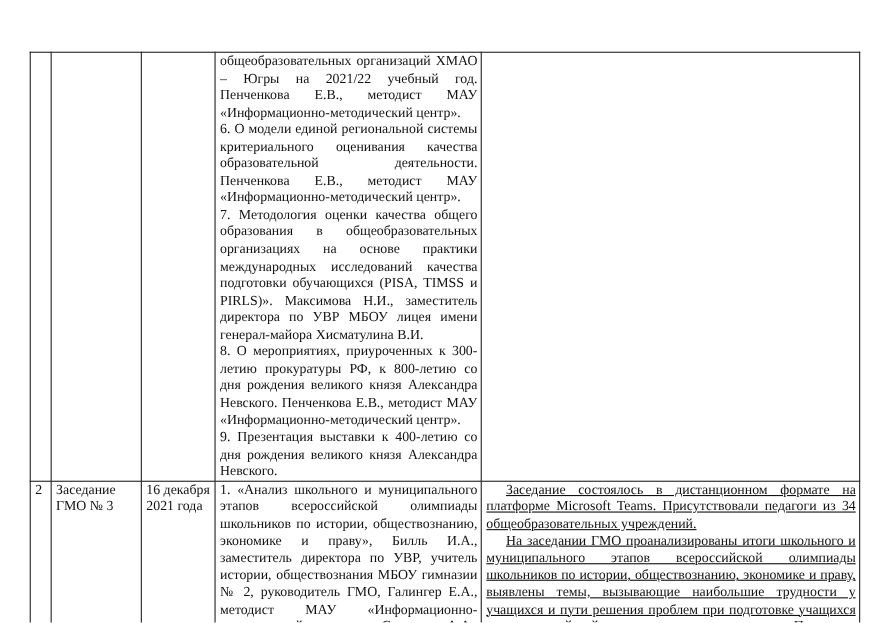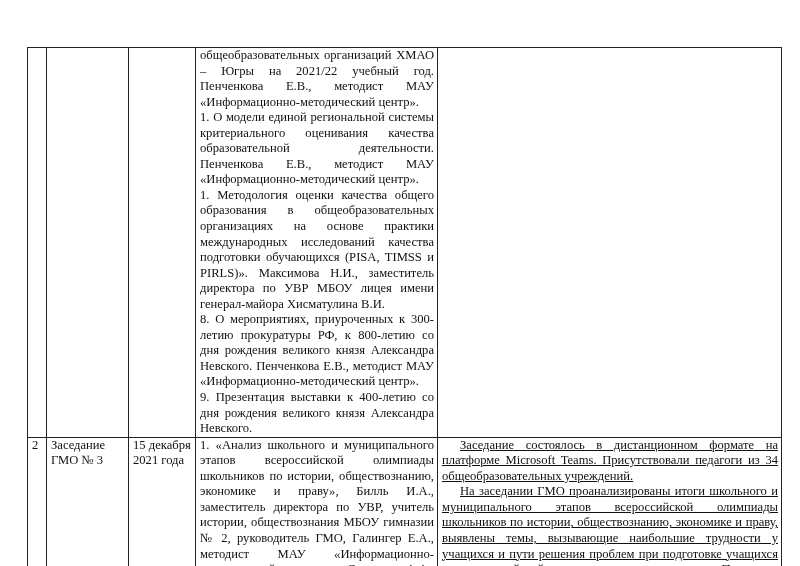--- a/index.html
+++ b/index.html
@@ -37,36 +37,36 @@
         <col class="c4">
         <col class="c5">
     </colgroup>
     <tbody>
         <tr class="row1">
       <td></td>
       <td></td>
       <td></td>
       <td class="just">
         <p>общеобразовательных организаций ХМАО – Югры на 2021/22 учебный год. Пенченкова Е.В., методист МАУ «Информационно-методический центр».</p>
-        <p>1. О модели единой региональной системы критериального оценивания качества образовательной деятельности. Пенченкова Е.В., методист МАУ «Информационно-методический центр».</p>
-        <p>1. Методология оценки качества общего образования в общеобразовательных организациях на основе практики международных исследований качества подготовки обучающихся (PISA, TIMSS и PIRLS)». Максимова Н.И., заместитель директора по УВР МБОУ лицея имени генерал-майора Хисматулина В.И.</p>
+        <p>6. О модели единой региональной системы критериального оценивания качества образовательной деятельности. Пенченкова Е.В., методист МАУ «Информационно-методический центр».</p>
+        <p>7. Методология оценки качества общего образования в общеобразовательных организациях на основе практики международных исследований качества подготовки обучающихся (PISA, TIMSS и PIRLS)». Максимова Н.И., заместитель директора по УВР МБОУ лицея имени генерал-майора Хисматулина В.И.</p>
         <p>8. О мероприятиях, приуроченных к 300-летию прокуратуры РФ, к 800-летию со дня рождения великого князя Александра Невского. Пенченкова Е.В., методист МАУ «Информационно-методический центр».</p>
         <p>9. Презентация выставки к 400-летию со дня рождения великого князя Александра Невского.</p>
       </td>
       <td></td>
     </tr>
     <tr class="row2">
       <td class="plain">
             <p>2</p>
           </td>
       <td class="plain">
             <p>Заседание ГМО № 3</p>
           </td>
       <td class="plain">
-            <p>15 декабря 2021 года</p>
+            <p>16 декабря 2021 года</p>
           </td>
       <td class="just">
         <div class="clip">
           <p>1. «Анализ школьного и муниципального этапов всероссийской олимпиады школьников по истории, обществознанию, экономике и праву», Билль И.А., заместитель директора по УВР, учитель истории, обществознания МБОУ гимназии № 2, руководитель ГМО, Галингер Е.А., методист МАУ «Информационно-методический центр», Стерхов А.А., учитель истории МБОУ гимназии «Лаборатория Салахова».</p>
 
         </div>
       </td>
       <td class="report">
         <div class="clip">
           <p>Заседание состоялось в дистанционном формате на платформе Microsoft Teams. Присутствовали педагоги из 34 общеобразовательных учреждений.</p>

